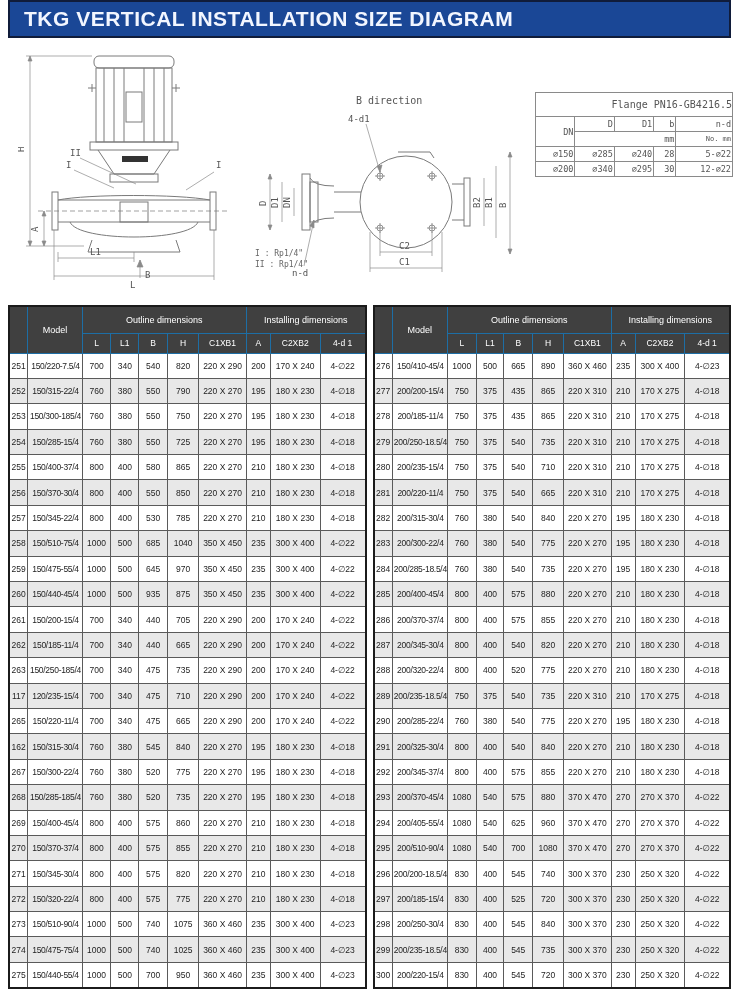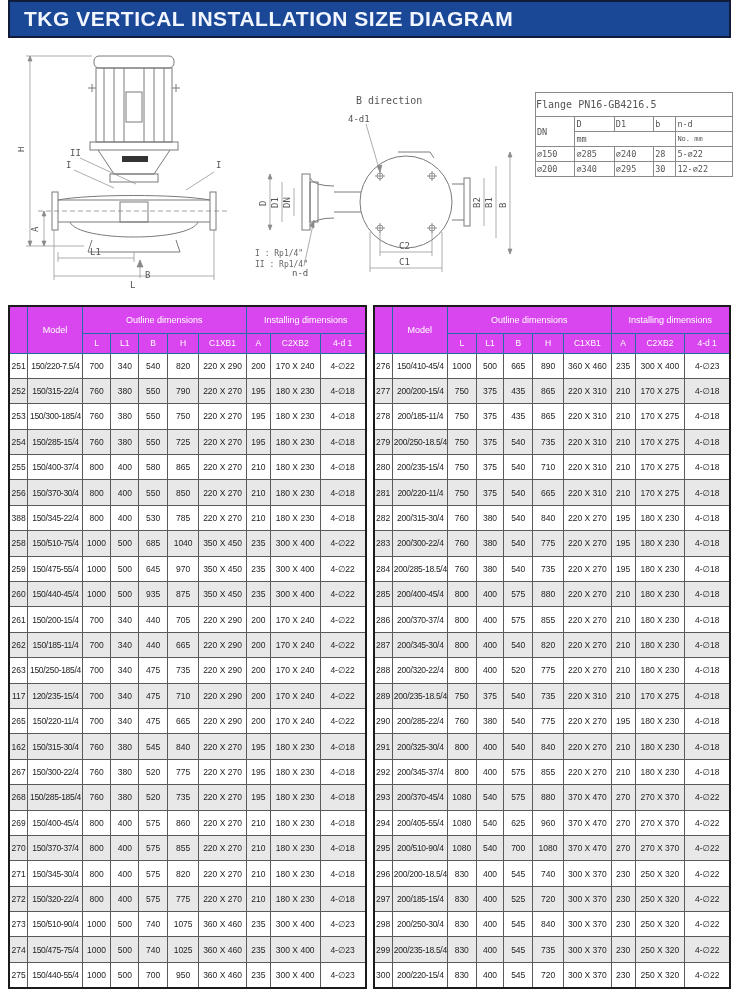--- a/index.html
+++ b/index.html
@@ -14,29 +14,29 @@
   .diagrams{position:absolute;left:0;top:50px;width:739px;height:250px;}
   .diagrams svg text{font-family:"DejaVu Sans Mono",monospace;fill:#555;}
   .pump-svg{position:absolute;left:18px;top:2px;}
   .bdir-svg{position:absolute;left:248px;top:40px;}
   .notes{position:absolute;left:255px;top:198px;font-family:"DejaVu Sans Mono",monospace;
          font-size:8px;color:#666;line-height:11px;white-space:pre;}
 
   
   .flange{position:absolute;left:535px;top:42px;width:198px;border-collapse:collapse;
           font-family:"DejaVu Sans Mono",monospace;font-size:8.5px;color:#555;}
-  .flange td{border:1px solid #8a8a8a;text-align:left;padding:2px 1px;}
+  .flange td{border:1px solid #8a8a8a;text-align:right;padding:2px 1px;}
   .flange .ft-title{font-size:10px;padding:6px 0;}
   .flange .ft-small{font-size:7px;}
 
   
   .tables{position:absolute;left:8px;top:305px;width:723px;display:flex;gap:6px;}
   table.dim{border-collapse:collapse;table-layout:fixed;flex:1;border:2px solid #1b1b1b;
             font-size:8.5px;}
-  table.dim th{background:#d946ef;color:#fff;font-weight:normal;border:1px solid #1d6ea5;
+  table.dim th{background:#404040;color:#fff;font-weight:normal;border:1px solid #1d6ea5;
                padding:0;}
   table.dim .grp{font-size:9px;height:27px;}
   table.dim .sub th{font-size:8.5px;height:19px;}
   table.dim td{border:1px solid #5a5a5a;text-align:center;height:24.4px;padding:0;
                white-space:nowrap;overflow:hidden;color:#1d1d1d;}
   table.dim tbody tr:nth-child(even){background:#e8e8e8;}
   table.dim td.model{text-align:center;padding-left:1px;letter-spacing:-0.3px;}
   col.c-no{width:5.3%;} col.c-model{width:15.2%;} col.c-l{width:8.1%;} col.c-l1{width:7.8%;}
   col.c-b{width:8.1%;} col.c-h{width:8.7%;} col.c-c1{width:13.4%;} col.c-a{width:6.7%;}
   col.c-c2{width:14%;} col.c-d1{width:12.7%;}
@@ -298,21 +298,21 @@
           <td>800</td>
           <td>400</td>
           <td>550</td>
           <td>850</td>
           <td>220 X 270</td>
           <td>210</td>
           <td>180 X 230</td>
           <td>4-∅18</td>
         </tr>
         <tr>
-          <td>388</td>
+          <td>257</td>
           <td class="model">150/345-22/4</td>
           <td>800</td>
           <td>400</td>
           <td>530</td>
           <td>785</td>
           <td>220 X 270</td>
           <td>210</td>
           <td>180 X 230</td>
           <td>4-∅18</td>
         </tr>

